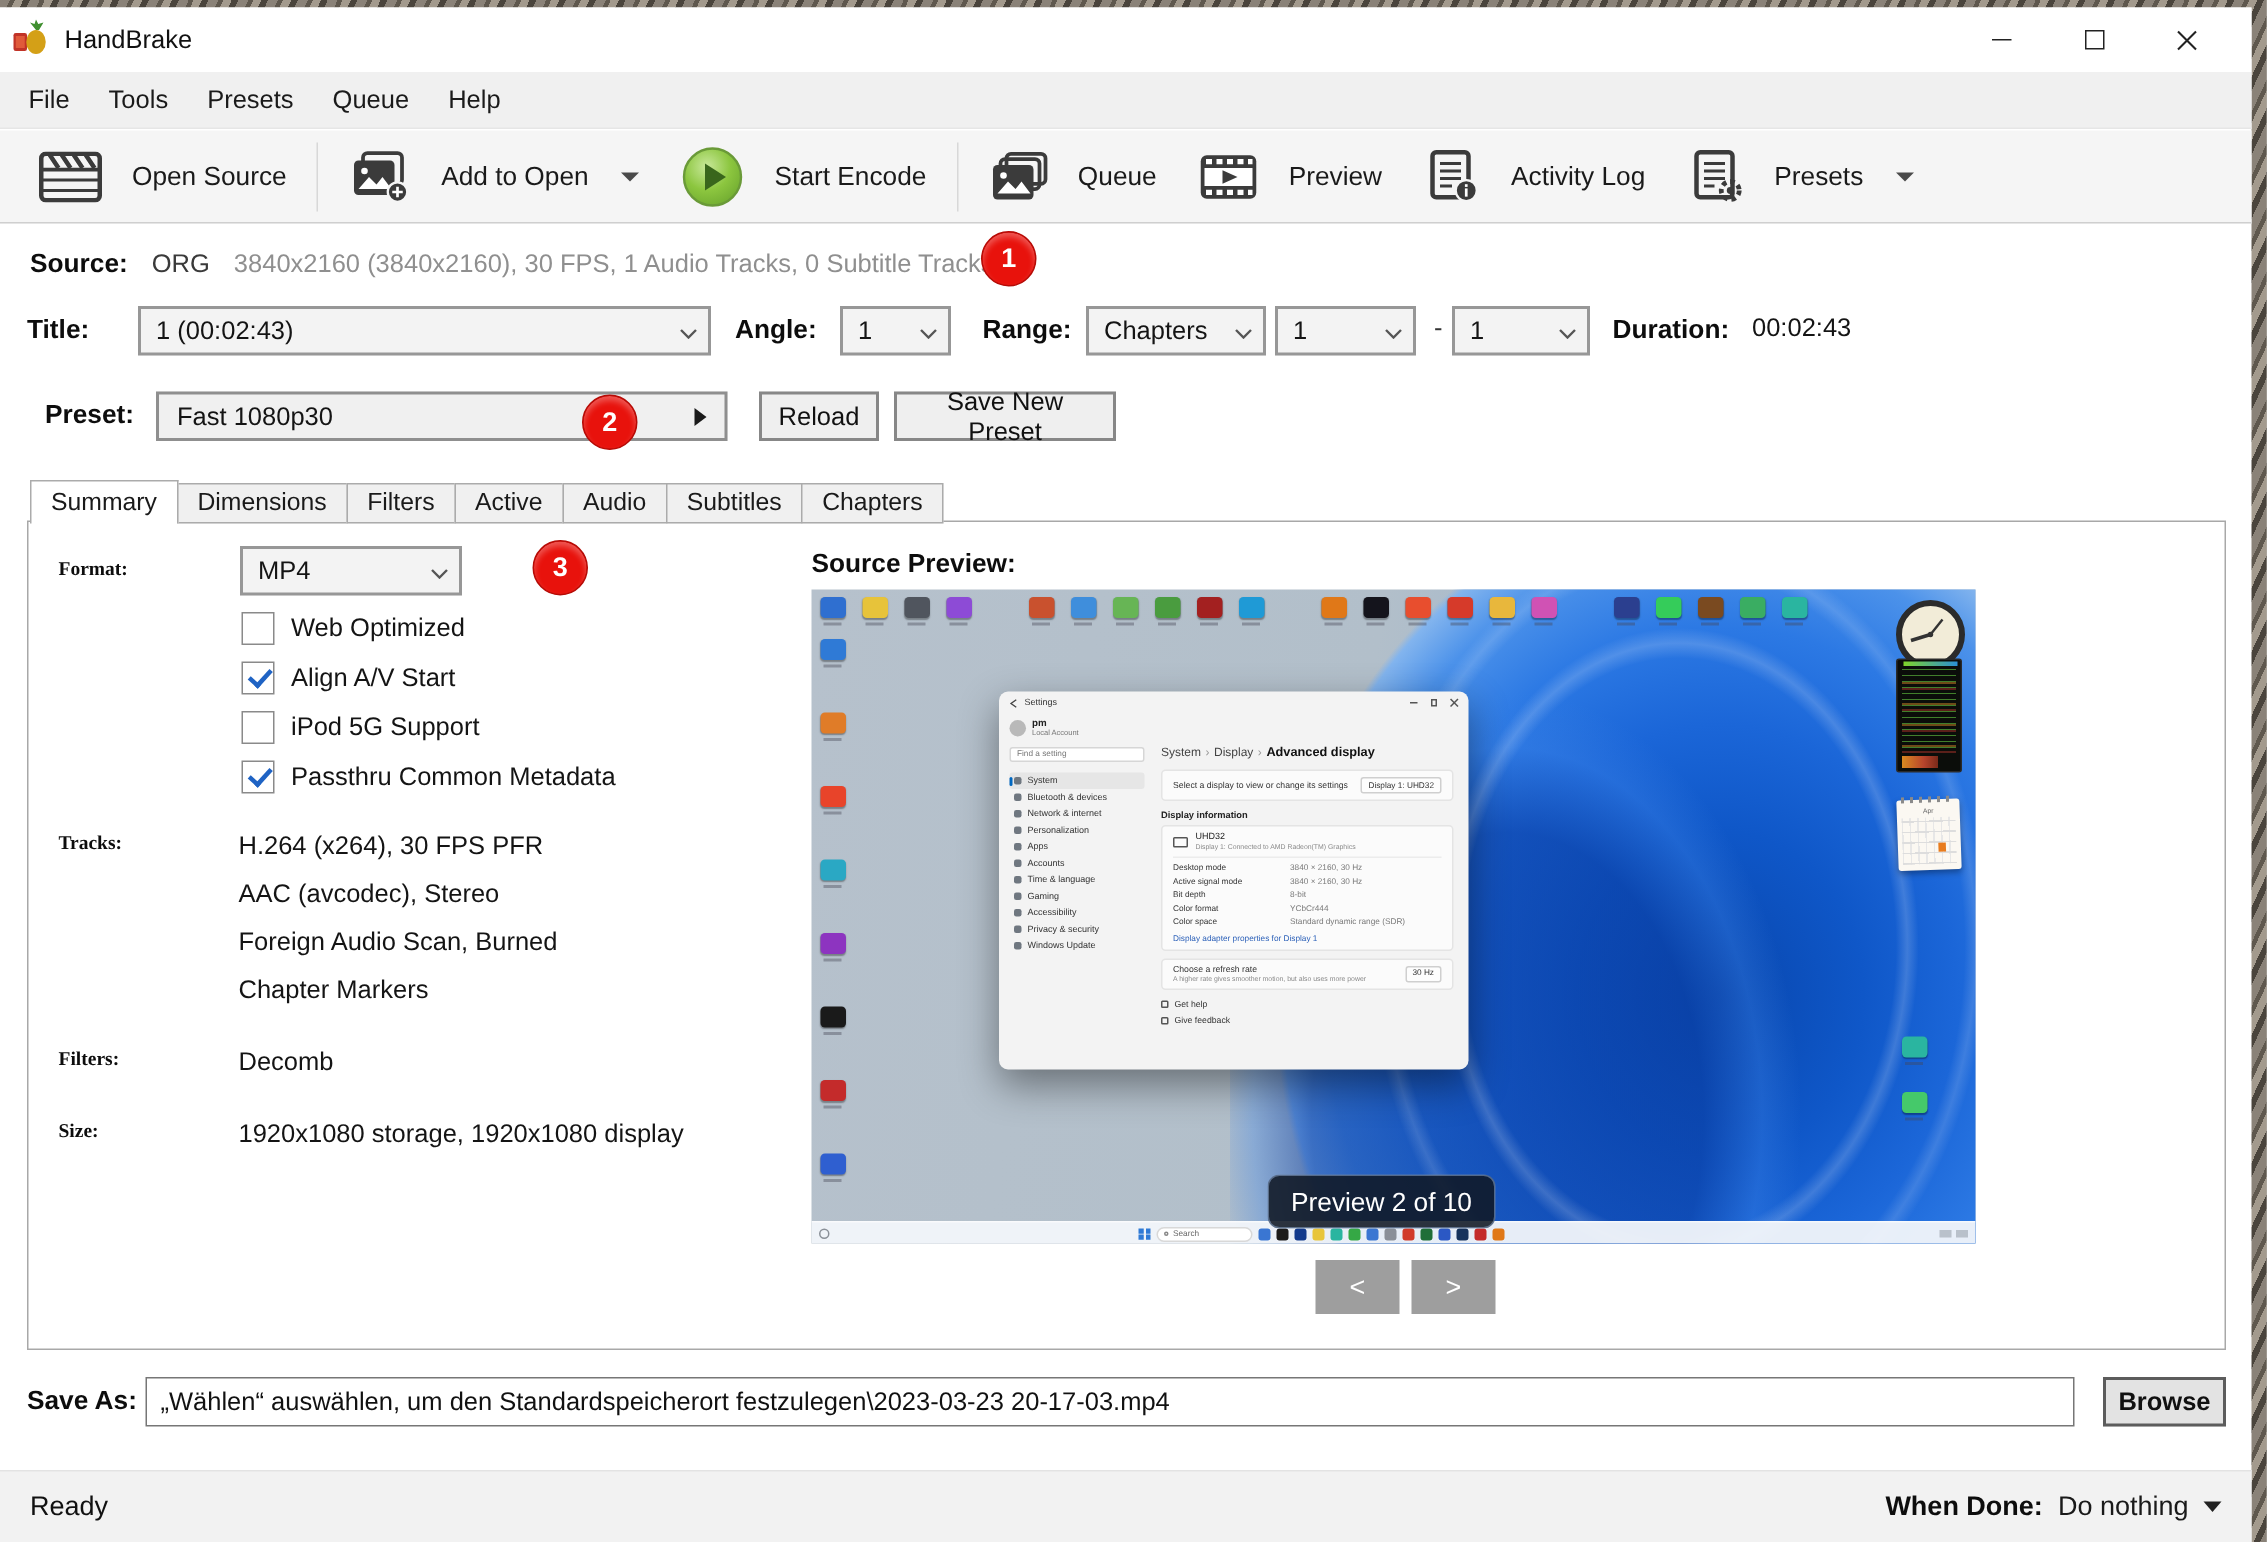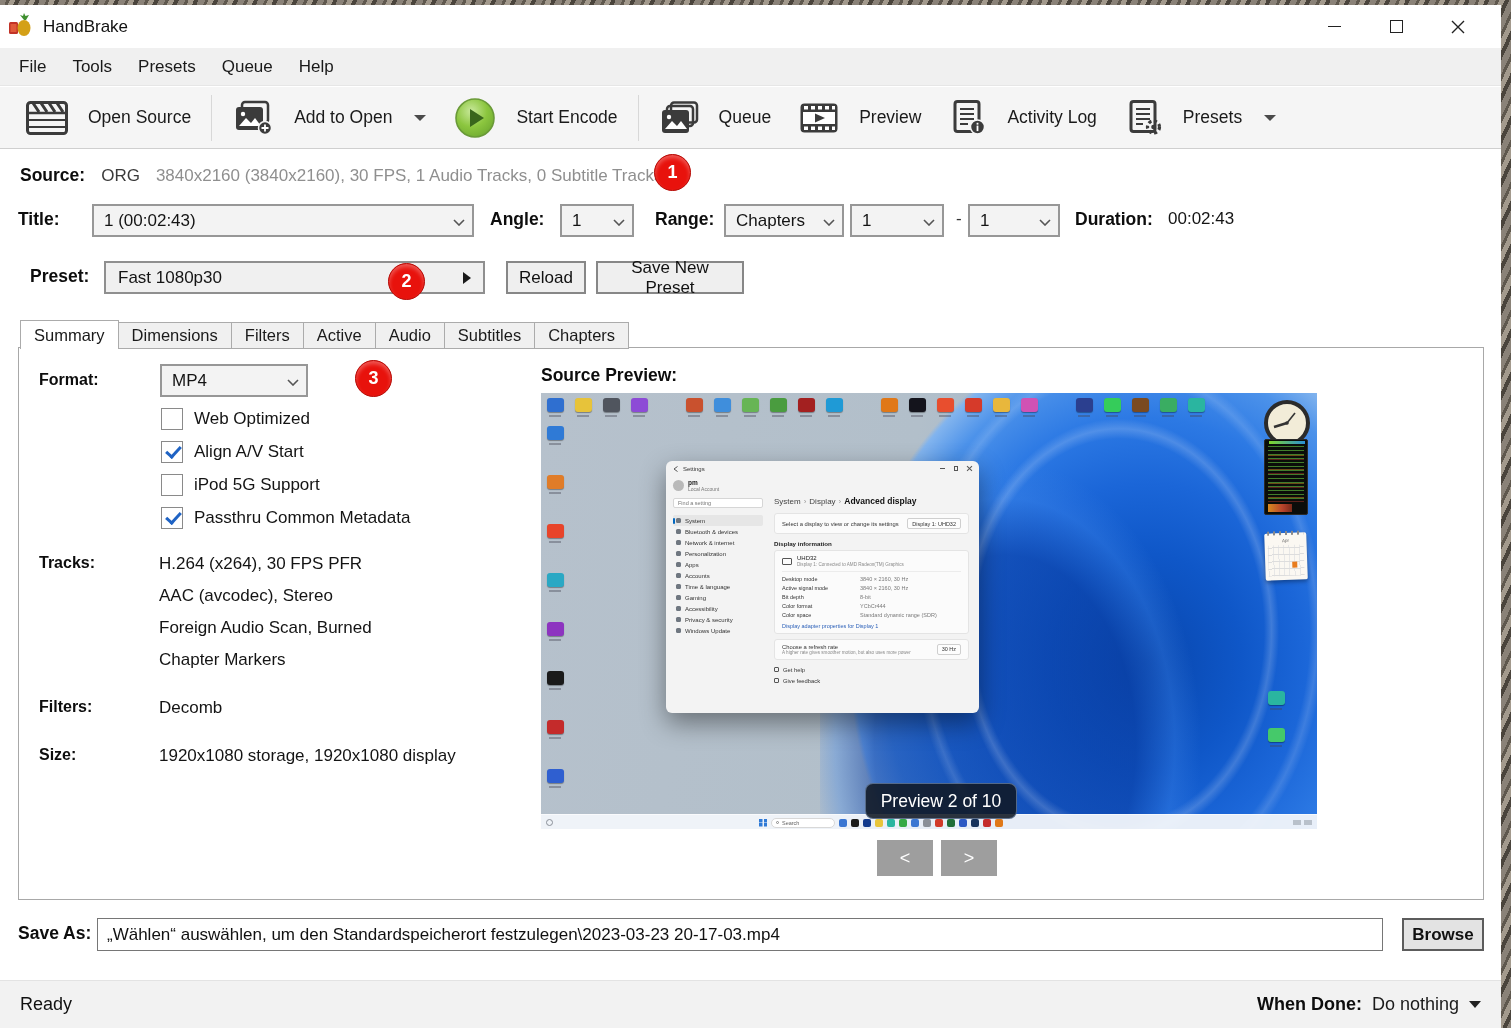--- a/index.html
+++ b/index.html
@@ -49,21 +49,21 @@
   .btn { background:#efefef; border:2px solid #878787; height:33px; display:inline-flex; align-items:center; justify-content:center; font-size:17px; color:#111; padding:0 16px; }
 
   .red-badge { position:absolute; width:37px; height:37px; border-radius:50%; background:#e8120c; border:1px solid #b50b06; color:#fff; font-weight:bold; font-size:18px; display:flex; align-items:center; justify-content:center; box-shadow:inset 0 3px 4px rgba(255,255,255,.3); z-index:30; }
 
   
   .tabs { position:absolute; left:20px; top:315px; display:flex; align-items:flex-end; z-index:5; }
   .tab { height:27px; padding:0 13px; background:#f0f0f0; border:1px solid #ababab; margin-right:-1px; display:flex; align-items:center; font-size:16.5px; color:#1a1a1a; }
   .tab.active { height:29px; background:#fff; border-bottom:none; position:relative; z-index:6; }
   .panel { position:absolute; left:18px; top:342px; width:1466px; height:553px; border:1px solid #a8a8a8; background:#fff; }
 
-  .panel .fld-label { position:absolute; font-weight:bold; font-size:16px; color:#0d0d0d; }
+  .panel .fld-label { position:absolute; font-weight:bold; font-size:13px; color:#0d0d0d;font-family:Liberation Serif, serif; }
   .mp4-combo { left:141px; top:16px; width:148px; }
   .cb-row { position:absolute; left:142px; display:flex; align-items:center; gap:11px; }
   .cb { width:22px; height:22px; border:1px solid #8a8a8a; background:#fff; position:relative; flex:0 0 auto; }
   .cb.checked::after { content:""; position:absolute; left:4px; top:4px; width:12px; height:6px; border-left:3px solid #1f63c4; border-bottom:3px solid #1f63c4; transform:rotate(-48deg); }
   .cb-label { font-size:17px; color:#141414; }
   .val-text { position:absolute; left:140px; font-size:17px; color:#141414; }
 
   
   .preview-heading { position:absolute; left:522px; top:17px; font-weight:bold; font-size:17.5px; color:#0d0d0d; }
   .preview { position:absolute; left:522px; top:45px; width:776px; height:436px; background:linear-gradient(100deg,#b6c1cc 0%,#b2bfca 45%,#a8bacb 55%,#b6c1cc 100%); overflow:hidden; }
@@ -150,21 +150,21 @@
       linear-gradient(#2f7ad6,#2f7ad6) 0 0/3.5px 3.5px no-repeat,
       linear-gradient(#2f7ad6,#2f7ad6) 4.5px 0/3.5px 3.5px no-repeat,
       linear-gradient(#2f7ad6,#2f7ad6) 0 4.5px/3.5px 3.5px no-repeat,
       linear-gradient(#2f7ad6,#2f7ad6) 4.5px 4.5px/3.5px 3.5px no-repeat; }
   .mtb-search { width:64px; height:10px; background:#fff; border:1px solid #d8d8d8; border-radius:5px; font-size:5.5px; color:#666; display:flex; align-items:center; gap:3px; padding:0 4px; }
   .mtb-search .mag { width:3px; height:3px; border:1px solid #888; border-radius:50%; }
   .mtb-ic { width:8px; height:8px; border-radius:2px; }
   .mtb-tray { position:absolute; right:5px; top:5px; display:flex; gap:3px; }
   .mtb-tray span { width:8px; height:5px; background:#9aa2ac; opacity:.6; }
 
-  .preview-overlay { position:absolute; left:324px; top:390px; width:152px; height:36px; background:rgba(16,24,36,.88);
+  .preview-overlay { position:absolute; left:304px; top:390px; width:152px; height:36px; background:rgba(16,24,36,.88);
     border:1px solid rgba(150,180,220,.5); border-radius:8px; color:#fff; font-size:17.5px; display:flex; align-items:center; justify-content:center; z-index:8; }
   .nav-btn { position:absolute; width:56px; height:36px; background:#9e9e9e; border:none; color:#fff; font-size:18px; display:flex; align-items:center; justify-content:center; }
 
   
   .save-row { position:absolute; left:18px; top:913px; width:1466px; height:34px; }
   .save-input { position:absolute; left:79px; top:0; width:1286px; height:33px; border:1px solid #767676; background:#fff; font-size:17px; color:#111; padding:0 9px; font-family:"Liberation Sans",sans-serif; }
   .browse-btn { position:absolute; right:0; top:0; width:82px; height:33px; background:#e3e3e3; border:2px solid #5c5c5c; font-weight:bold; font-size:17px; color:#111; display:flex; align-items:center; justify-content:center; }
   .statusbar { position:absolute; left:0; bottom:0; width:100%; height:48px; background:#f2f2f2; border-top:1px solid #e3e3e3; display:flex; align-items:center; padding:0 20px; }
   .status-ready { font-size:18px; color:#111; }
   .when-done { margin-left:auto; display:flex; align-items:center; gap:10px; }

